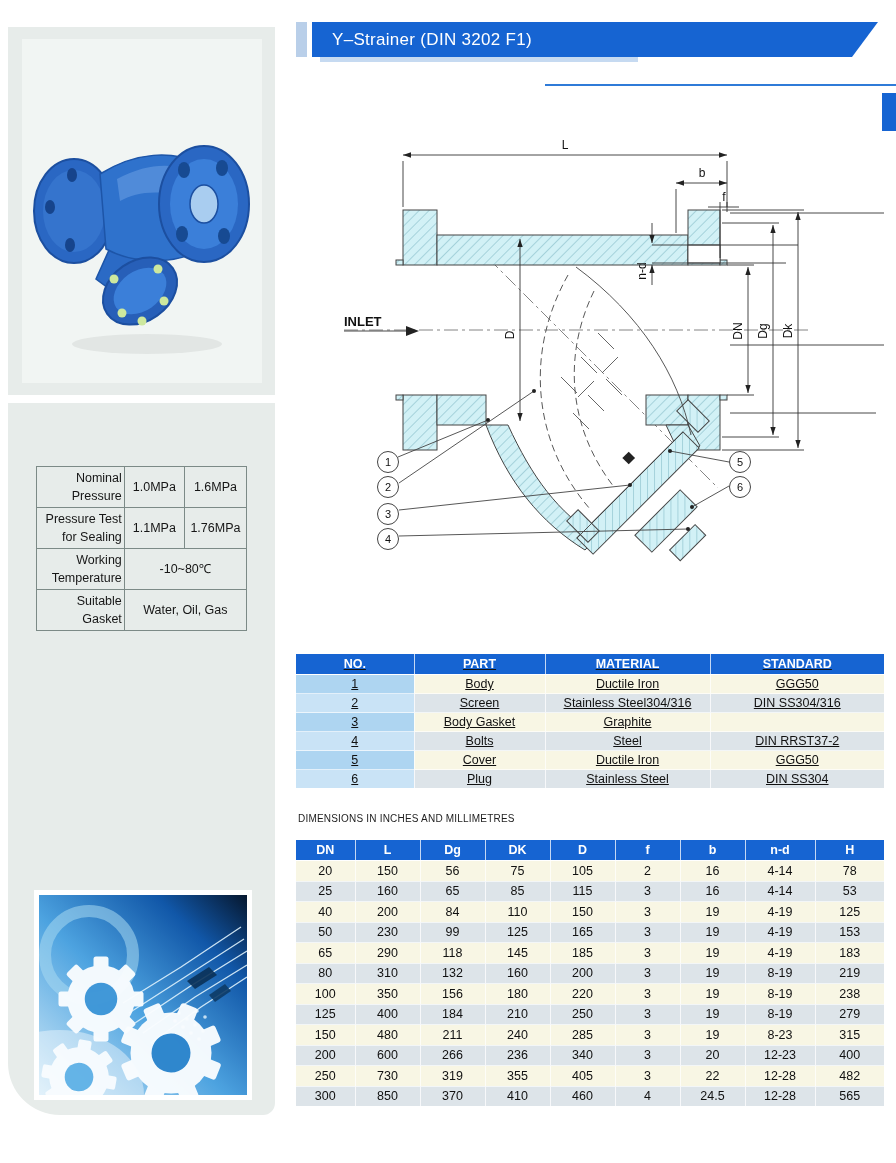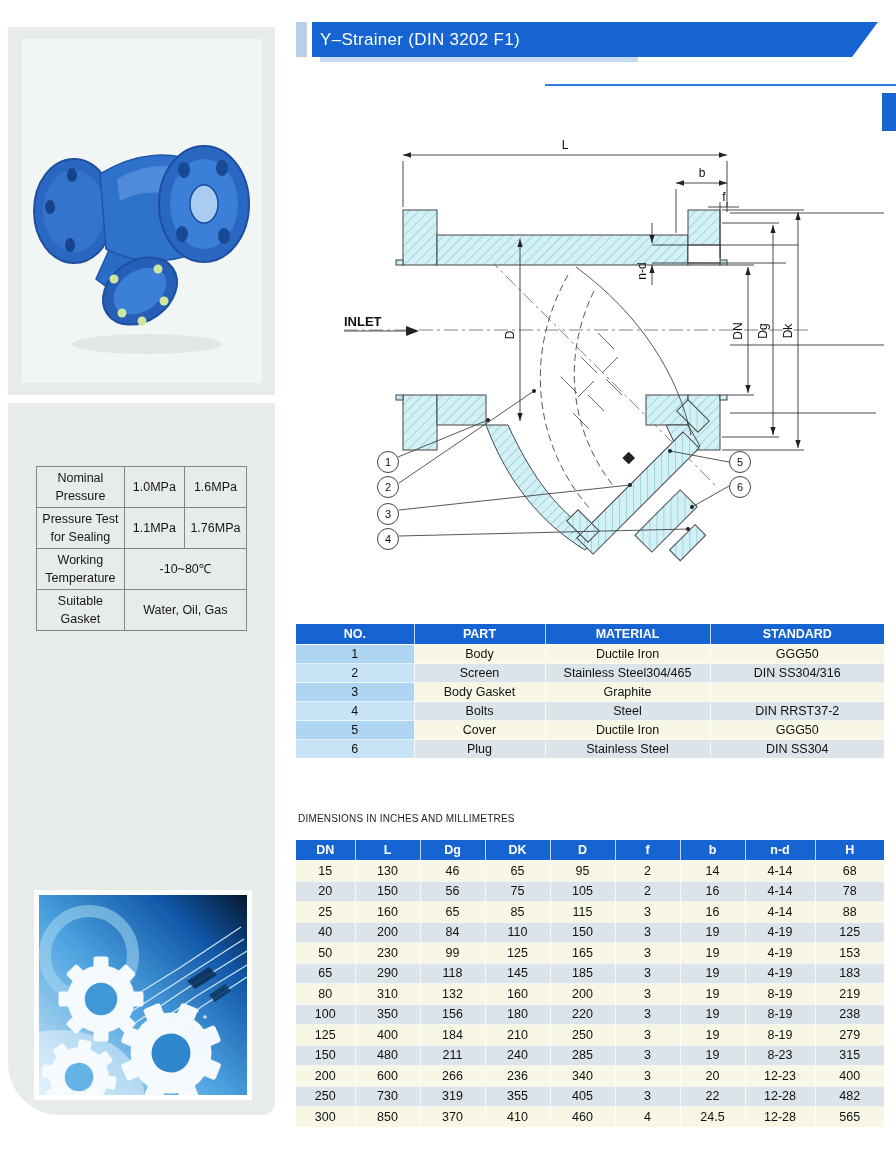--- a/index.html
+++ b/index.html
@@ -12,35 +12,35 @@
     --drawing-fill:#d2f1f6;
   }
   html,body{margin:0;padding:0;background:#fff;}
   .page{position:relative;width:896px;height:1163px;background:#ffffff;
         font-family:"Liberation Sans",sans-serif;overflow:hidden;color:#111;}
 
   
   .banner-accent{position:absolute;left:296px;top:22px;width:11px;height:35px;background:#b9cfe9;}
   .banner{position:absolute;left:312px;top:22px;width:566px;height:35px;background:var(--accent-blue);
           clip-path:polygon(0 0,100% 0,calc(100% - 26px) 100%,0 100%);}
-  .banner .t{display:block;line-height:35px;padding-left:8px;color:#fff;font-size:17px;letter-spacing:.3px;}
+  .banner .t{display:block;line-height:35px;padding-left:20px;color:#fff;font-size:17px;letter-spacing:.3px;}
   .banner-shadow{position:absolute;left:320px;top:57px;width:318px;height:5px;background:#c6daf1;}
   .top-rule{position:absolute;left:545px;top:84px;width:351px;height:2px;background:#2f7bd8;}
   .edge-bar{position:absolute;left:882px;top:93px;width:14px;height:38px;background:var(--accent-blue);}
 
   
   .photo-panel{position:absolute;left:8px;top:27px;width:267px;height:368px;background:var(--panel-gray);}
   .photo-inner{position:absolute;left:14px;top:12px;width:240px;height:344px;background:#f1f5f3;}
   .left-panel{position:absolute;left:8px;top:403px;width:267px;height:712px;background:var(--panel-gray);
               border-radius:0 0 12px 52px;}
 
   .spec-table{position:absolute;left:28px;top:63px;width:211px;border-collapse:collapse;
               font-size:12.5px;color:#161616;}
   .spec-table td{border:1.2px solid #7c8a87;text-align:center;height:40px;padding:0 2px;line-height:1.45;}
-  .spec-table td.lbl{width:88px;}
+  .spec-table td.lbl{width:88px;text-align:right;}
   .spec-table td.val{width:60px;}
 
   .gears-frame{position:absolute;left:26px;top:487px;width:218px;height:210px;background:#fff;
                box-sizing:border-box;padding:5px;}
 
   
   .drawing{position:absolute;left:336px;top:95px;width:556px;height:560px;}
   .drawing svg{display:block;}
   .out{stroke:#454545;stroke-width:1;}
   .hatched{fill:url(#hatch);}
@@ -57,21 +57,21 @@
   table.data{border-collapse:collapse;table-layout:fixed;font-size:12.5px;}
   table.data th{background:var(--accent-blue);color:#fff;font-weight:700;height:18px;padding:1px 0;
                 border-left:1px solid rgba(255,255,255,.75);border-bottom:1.5px solid #fff;}
   table.data th:first-child{border-left:none;}
   table.data td{text-align:center;padding:0;color:#111;border-left:1px solid rgba(255,255,255,.75);
                 border-top:1px solid rgba(255,255,255,.65);}
   table.data td:first-child{border-left:none;}
   table.data tbody tr:nth-child(odd) td{background:var(--row-cream);}
   table.data tbody tr:nth-child(even) td{background:var(--row-blue-gray);}
 
-  #parts-table{position:absolute;left:296px;top:624px;width:588px;}
+  #parts-table{position:absolute;left:296px;top:654px;width:588px;text-decoration:underline;}
   #parts-table td{height:18px;}
   #parts-table tbody tr:nth-child(odd) td:first-child{background:var(--no-col-blue);}
   #parts-table tbody tr:nth-child(even) td:first-child{background:var(--no-col-blue-light);}
 
   .dims-heading{position:absolute;left:298px;top:813px;font-size:10px;color:#1d1d1d;letter-spacing:.2px;}
   #dims-table{position:absolute;left:296px;top:840px;width:588px;}
   #dims-table td{height:19.5px;}
 </style>
 </head>
 <body>
@@ -367,21 +367,21 @@
     <tbody>
         <tr>
           <td>1</td>
           <td>Body</td>
           <td>Ductile Iron</td>
           <td>GGG50</td>
         </tr>
         <tr>
           <td>2</td>
           <td>Screen</td>
-          <td>Stainless Steel304/465</td>
+          <td>Stainless Steel304/316</td>
           <td>DIN SS304/316</td>
         </tr>
         <tr>
           <td>3</td>
           <td>Body Gasket</td>
           <td>Graphite</td>
           <td></td>
         </tr>
         <tr>
           <td>4</td>
@@ -425,51 +425,40 @@
           <th>DK</th>
           <th>D</th>
           <th>f</th>
           <th>b</th>
           <th>n-d</th>
           <th>H</th>
         </tr>
     </thead>
     <tbody>
         <tr>
-          <td>15</td>
-          <td>130</td>
-          <td>46</td>
-          <td>65</td>
-          <td>95</td>
-          <td>2</td>
-          <td>14</td>
-          <td>4-14</td>
-          <td>68</td>
-        </tr>
-        <tr>
           <td>20</td>
           <td>150</td>
           <td>56</td>
           <td>75</td>
           <td>105</td>
           <td>2</td>
           <td>16</td>
           <td>4-14</td>
           <td>78</td>
         </tr>
         <tr>
           <td>25</td>
           <td>160</td>
           <td>65</td>
           <td>85</td>
           <td>115</td>
           <td>3</td>
           <td>16</td>
           <td>4-14</td>
-          <td>88</td>
+          <td>53</td>
         </tr>
         <tr>
           <td>40</td>
           <td>200</td>
           <td>84</td>
           <td>110</td>
           <td>150</td>
           <td>3</td>
           <td>19</td>
           <td>4-19</td>

